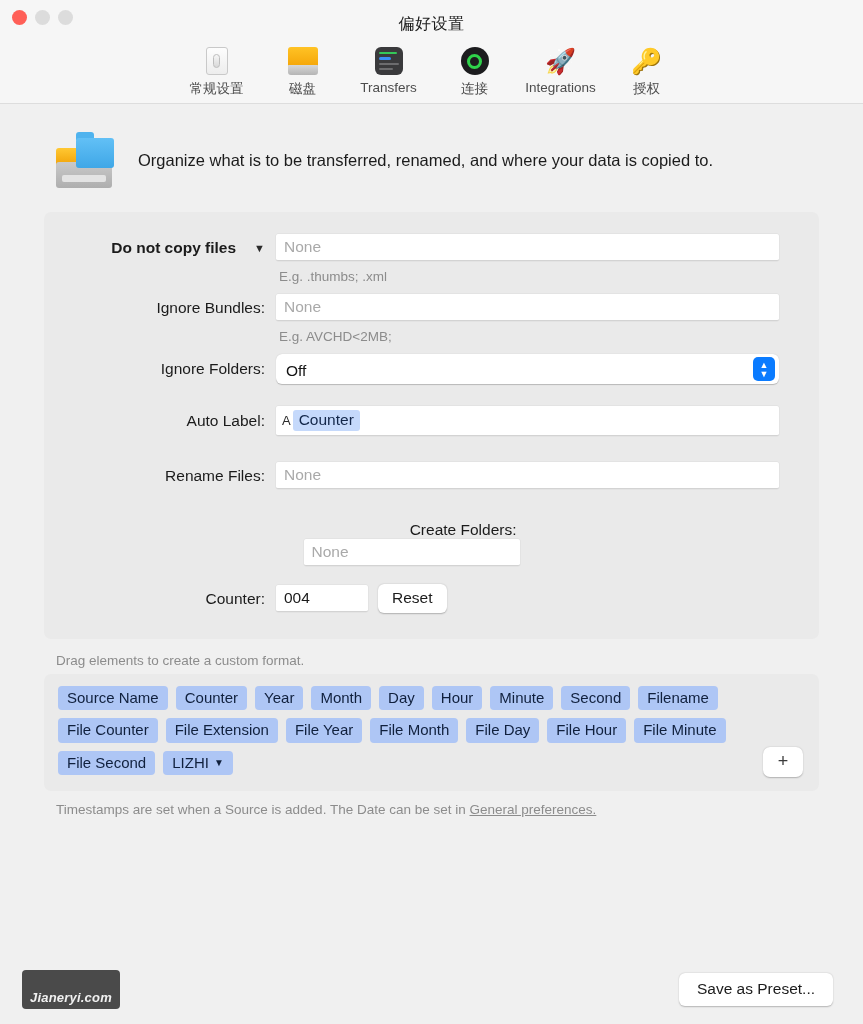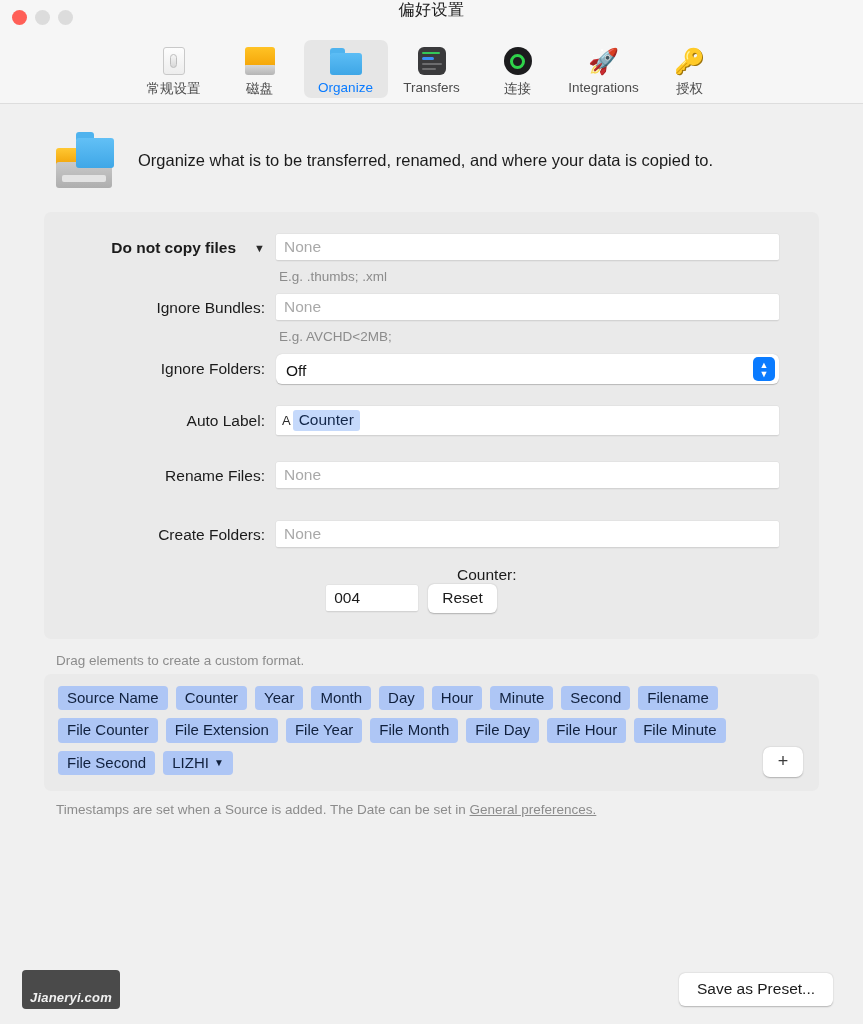--- a/index.html
+++ b/index.html
@@ -32,21 +32,21 @@
     top: 10px; left: 12px;
     display: flex; gap: 8px;
     align-items: center;
   }
   .light { width: 15px; height: 15px; border-radius: 50%; display:block; }
   .light.close { background: #ff5f57; }
   .light.min   { background: #dcdcdc; }
   .light.max   { background: #dcdcdc; }
   .win-title {
     position: absolute;
-    top: 0; left: 0; right: 0;
+    top: 14px; left: 0; right: 0;
     text-align: center;
     font-size: 16px;
     color: #1c1c1c;
     font-weight: 500;
     letter-spacing: .5px;
   }
 
   
   .toolbar {
     height: 66px;
@@ -420,29 +420,20 @@
     <div class="tb-item">
       <div class="tb-icon">
         <div class="ic-disk">
             <span class="top"></span>
             <span class="base"></span>
           </div>
       </div>
       <div class="tb-label">磁盘</div>
     </div>
 
-    <div class="tb-item selected">
-      <div class="tb-icon">
-        <div class="ic-folder">
-            <span class="tab"></span>
-            <span class="body"></span>
-          </div>
-      </div>
-      <div class="tb-label">Organize</div>
-    </div>
 
     <div class="tb-item">
       <div class="tb-icon">
         <div class="ic-trans">
           <span class="g"></span>
             <span class="b"></span>
             <span class="d1"></span>
             <span class="d2"></span>
         </div>
       </div>
@@ -538,28 +529,28 @@
         </div>
       </div>
 
       <div class="frow" style="margin-bottom:32px;">
         <div class="flabel">Rename Files:</div>
         <div class="ffield">
           <input class="tf" type="text" placeholder="None" style="">
         </div>
       </div>
 
-      <div class="frow" style="margin-bottom:0;">
+      <div class="frow" style="margin-bottom:0;flex-direction:column;">
         <div class="flabel">Create Folders:</div>
         <div class="ffield">
           <input class="tf" type="text" placeholder="None" style="">
         </div>
       </div>
 
-      <div class="frow counter-row" style="margin-bottom:0;flex-direction:column;">
+      <div class="frow counter-row" style="margin-bottom:0;">
         <div class="flabel">Counter:</div>
         <div class="ffield" style="display:flex;align-items:center;">
           <input class="counter-field" type="text" value="004" style="">
           <button class="btn btn-reset">Reset</button>
         </div>
       </div>
 
     </div>
 
     <div class="drag-hint">Drag elements to create a custom format.</div>

